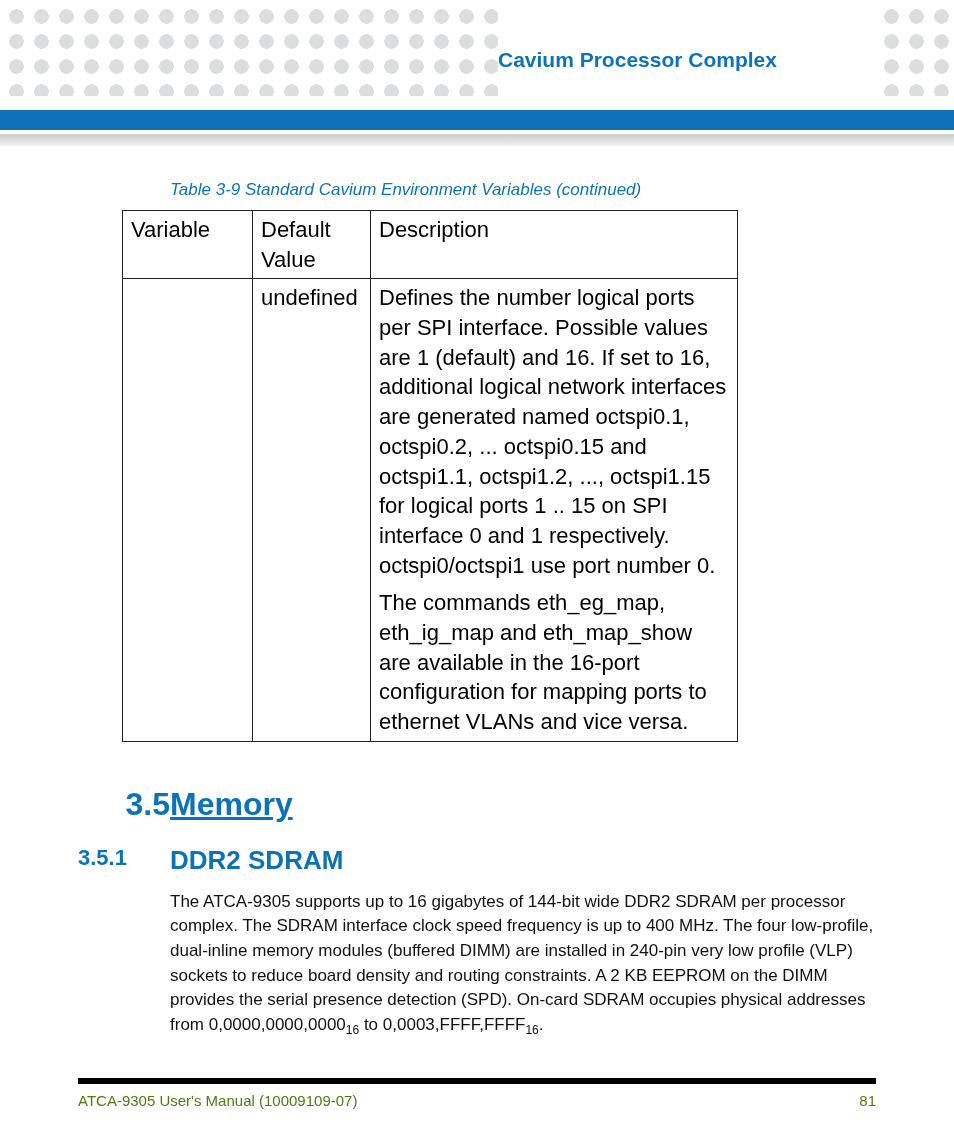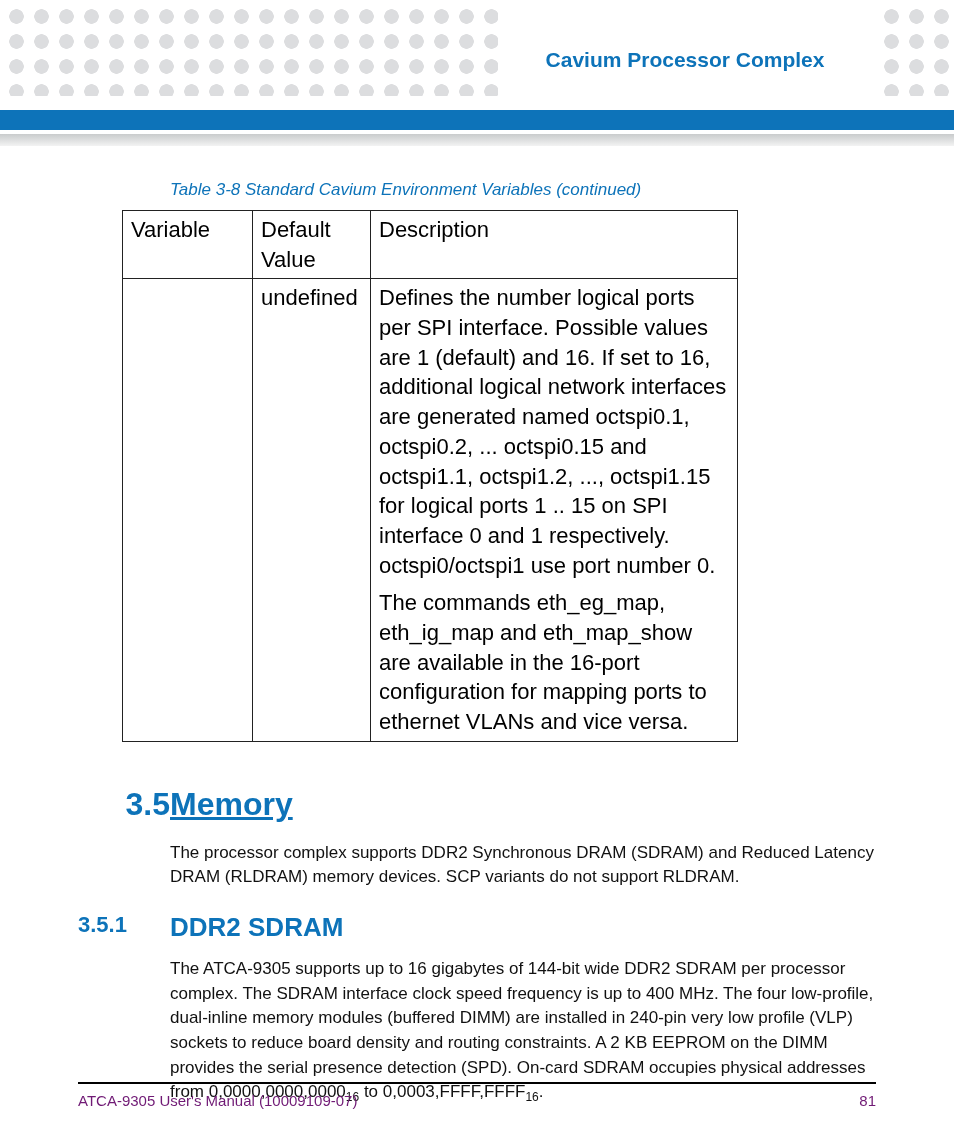--- a/index.html
+++ b/index.html
@@ -26,21 +26,21 @@
     height: 96px;
     background: #fff;
     left: 498px;
     width: 380px;
   }
   .header-title {
     position: absolute;
     top: 48px;
     left: 498px;
     width: 380px;
-    text-align: center;
+    text-align: left;
     padding-right: 6px;
     color: #0d73b9;
     font-weight: 700;
     font-size: 21px;
     font-style: normal;
   }
   .blue-bar {
     position: absolute;
     top: 110px; left: 0; right: 0;
     height: 20px;
@@ -125,41 +125,41 @@
     line-height: 1.45;
     color: #111;
     margin-bottom: 16px;
   }
   .sub { font-size: 12px; vertical-align: sub; }
   .footer {
     position: absolute;
     bottom: 36px;
     left: 78px;
     right: 78px;
-    border-top: 2px solid #000000;
+    border-top: 6px solid #000000;
     padding-top: 8px;
     display: flex;
     justify-content: space-between;
     font-size: 15px;
-    color: #701a75;
+    color: #4d7c0f;
   }
 </style>
 </head>
 <body>
 
 <div class="dot-band">
   <div class="gap"></div>
 </div>
 <div class="header-title">Cavium Processor Complex</div>
 <div class="blue-bar"></div>
 <div class="gray-bar"></div>
 
 <div class="page">
 
-  <div class="table-caption">Table 3-8 Standard Cavium Environment Variables (continued)</div>
+  <div class="table-caption">Table 3-9 Standard Cavium Environment Variables (continued)</div>
 
   <table class="env">
     <tbody>
         <tr>
       <th style="width:130px">Variable</th>
       <th style="width:118px">Default Value</th>
       <th>Description</th>
     </tr>
     <tr>
       <td></td>
@@ -169,21 +169,20 @@
         <p>The commands eth_eg_map, eth_ig_map and eth_map_show are available in the 16-port configuration for mapping ports to ethernet VLANs and vice versa.</p>
       </td>
     </tr>
   </tbody>
     </table>
 
   <div class="h1">
     <div class="num">3.5</div>
     <div class="title">Memory</div>
   </div>
-  <p class="body-para">The processor complex supports DDR2 Synchronous DRAM (SDRAM) and Reduced Latency DRAM (RLDRAM) memory devices. SCP variants do not support RLDRAM.</p>
 
   <div class="h2">
     <div class="num">3.5.1</div>
     <div class="title">DDR2 SDRAM</div>
   </div>
   <p class="body-para">
     <span>The ATCA-9305 supports up to 16 gigabytes of 144-bit wide DDR2 SDRAM per processor complex. The SDRAM interface clock speed frequency is up to 400 MHz. The four low-profile, dual-inline memory modules (buffered DIMM) are installed in 240-pin very low profile (VLP) sockets to reduce board density and routing constraints. A 2 KB EEPROM on the DIMM provides the serial presence detection (SPD). On-card SDRAM occupies physical addresses from 0,0000,0000,0000</span><span class="sub">16</span><span> to 0,0003,FFFF,FFFF</span><span class="sub">16</span><span>.</span>
   </p>
 
 </div>

